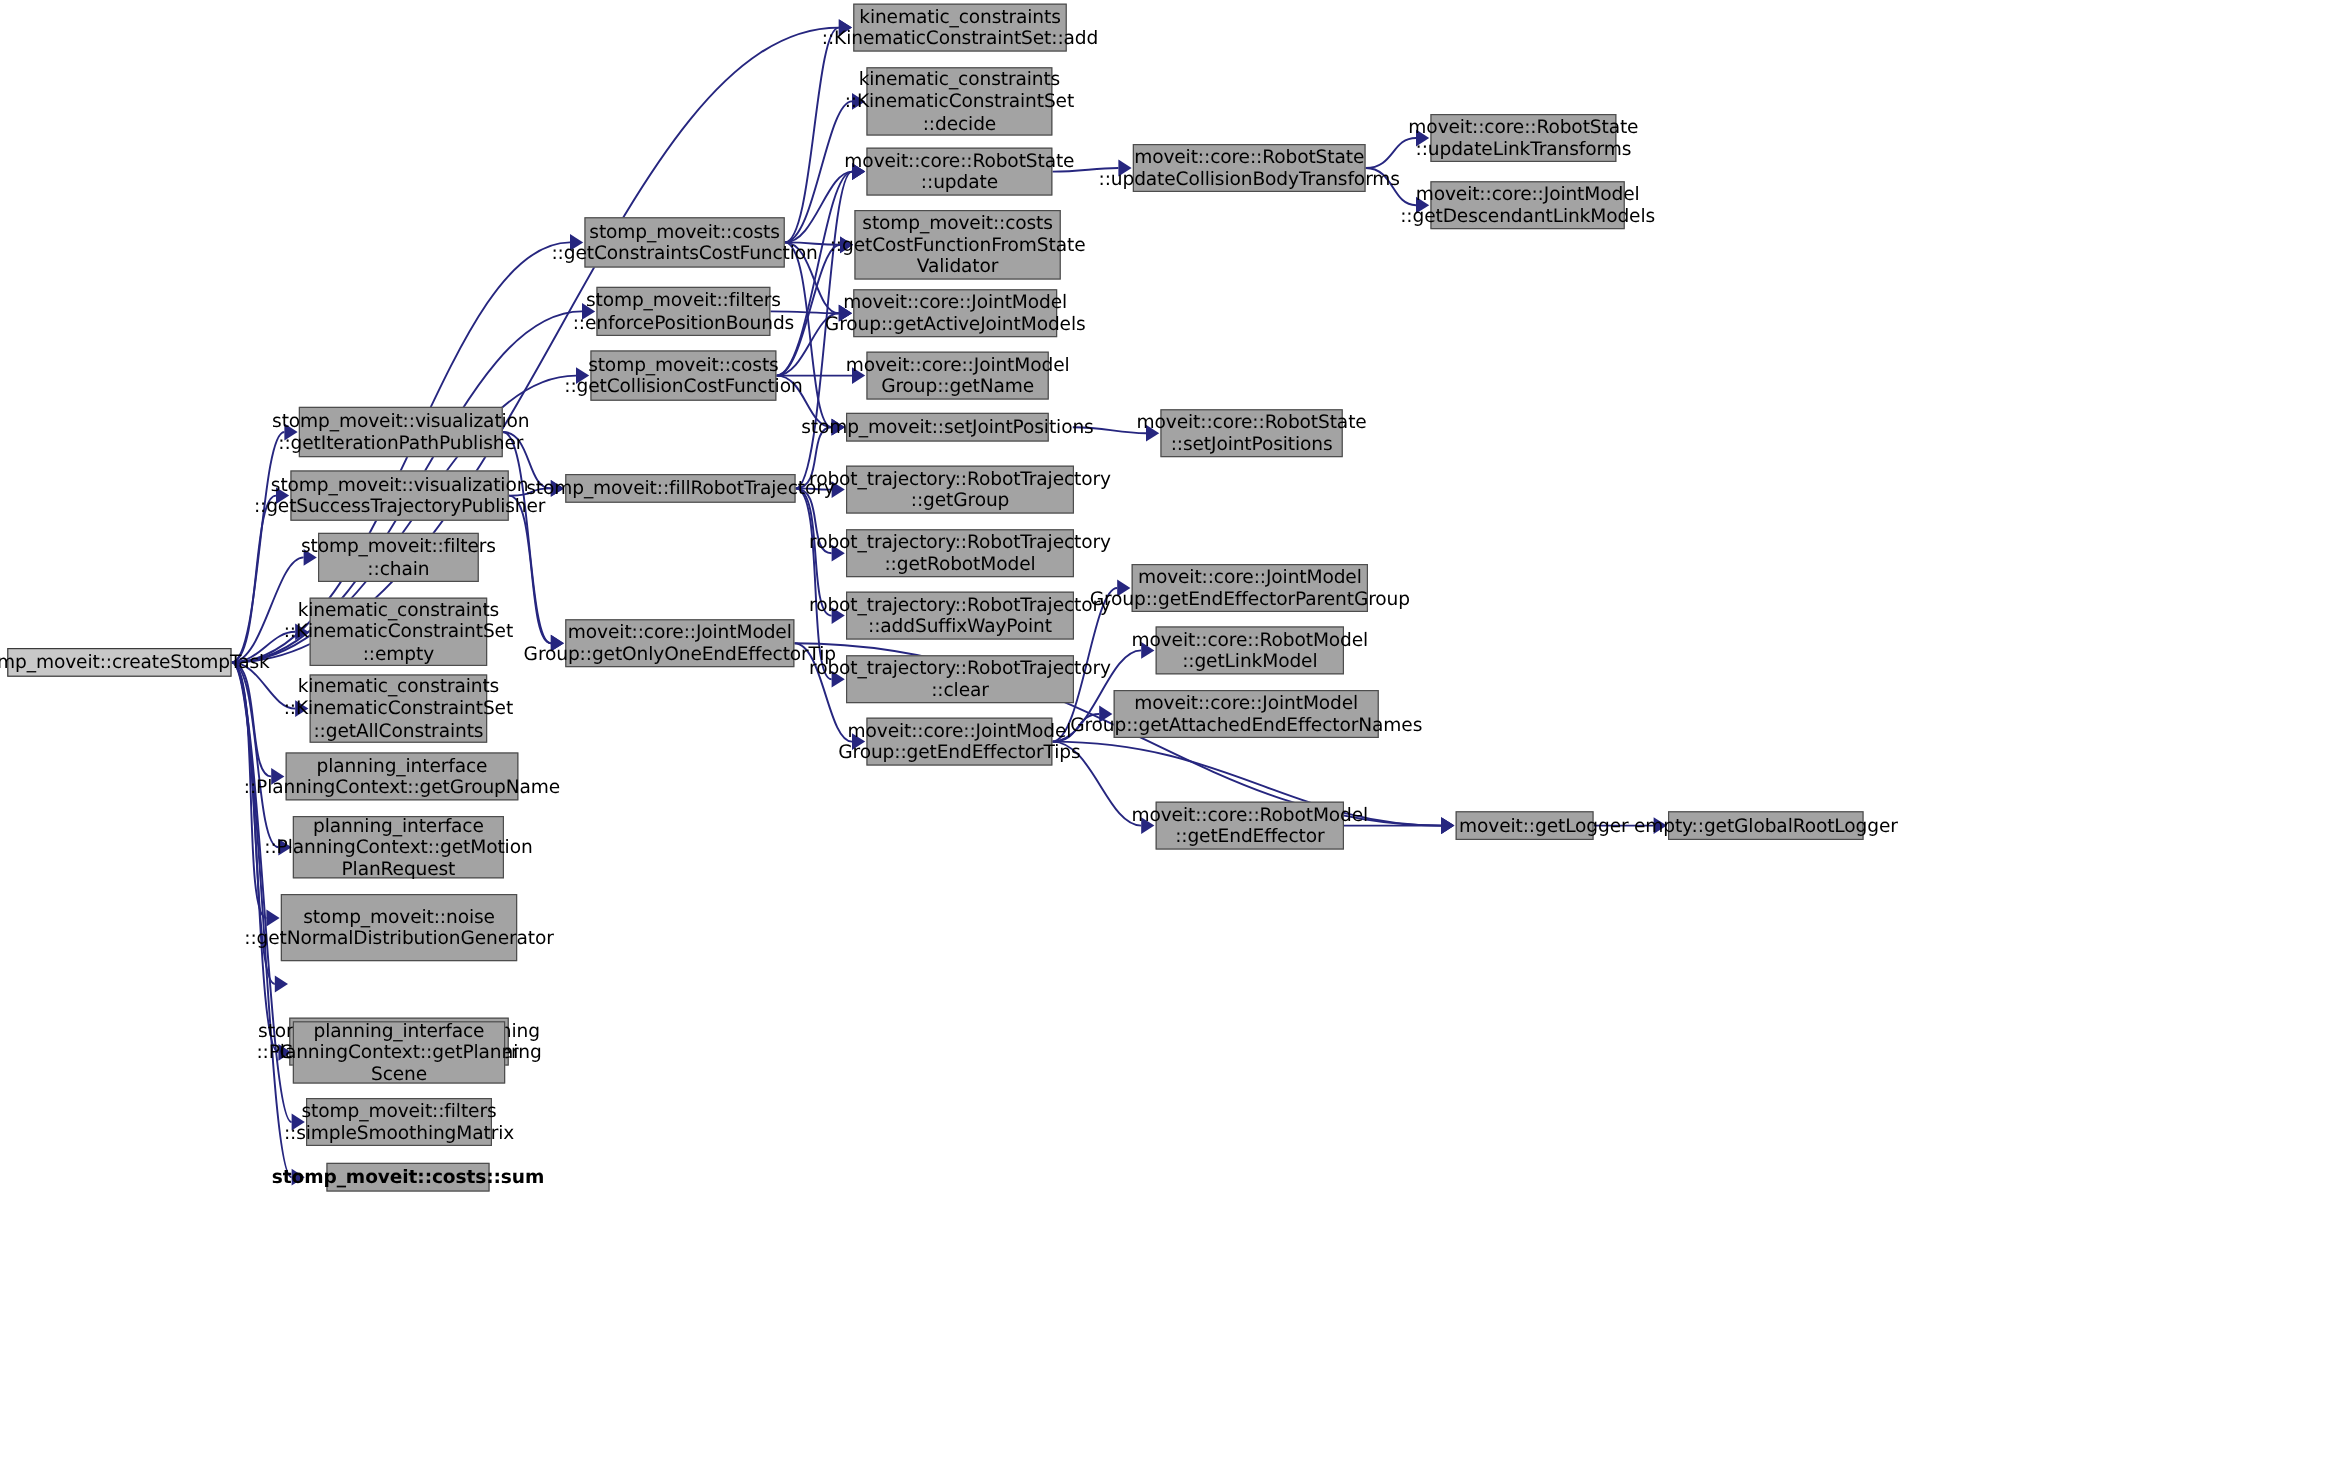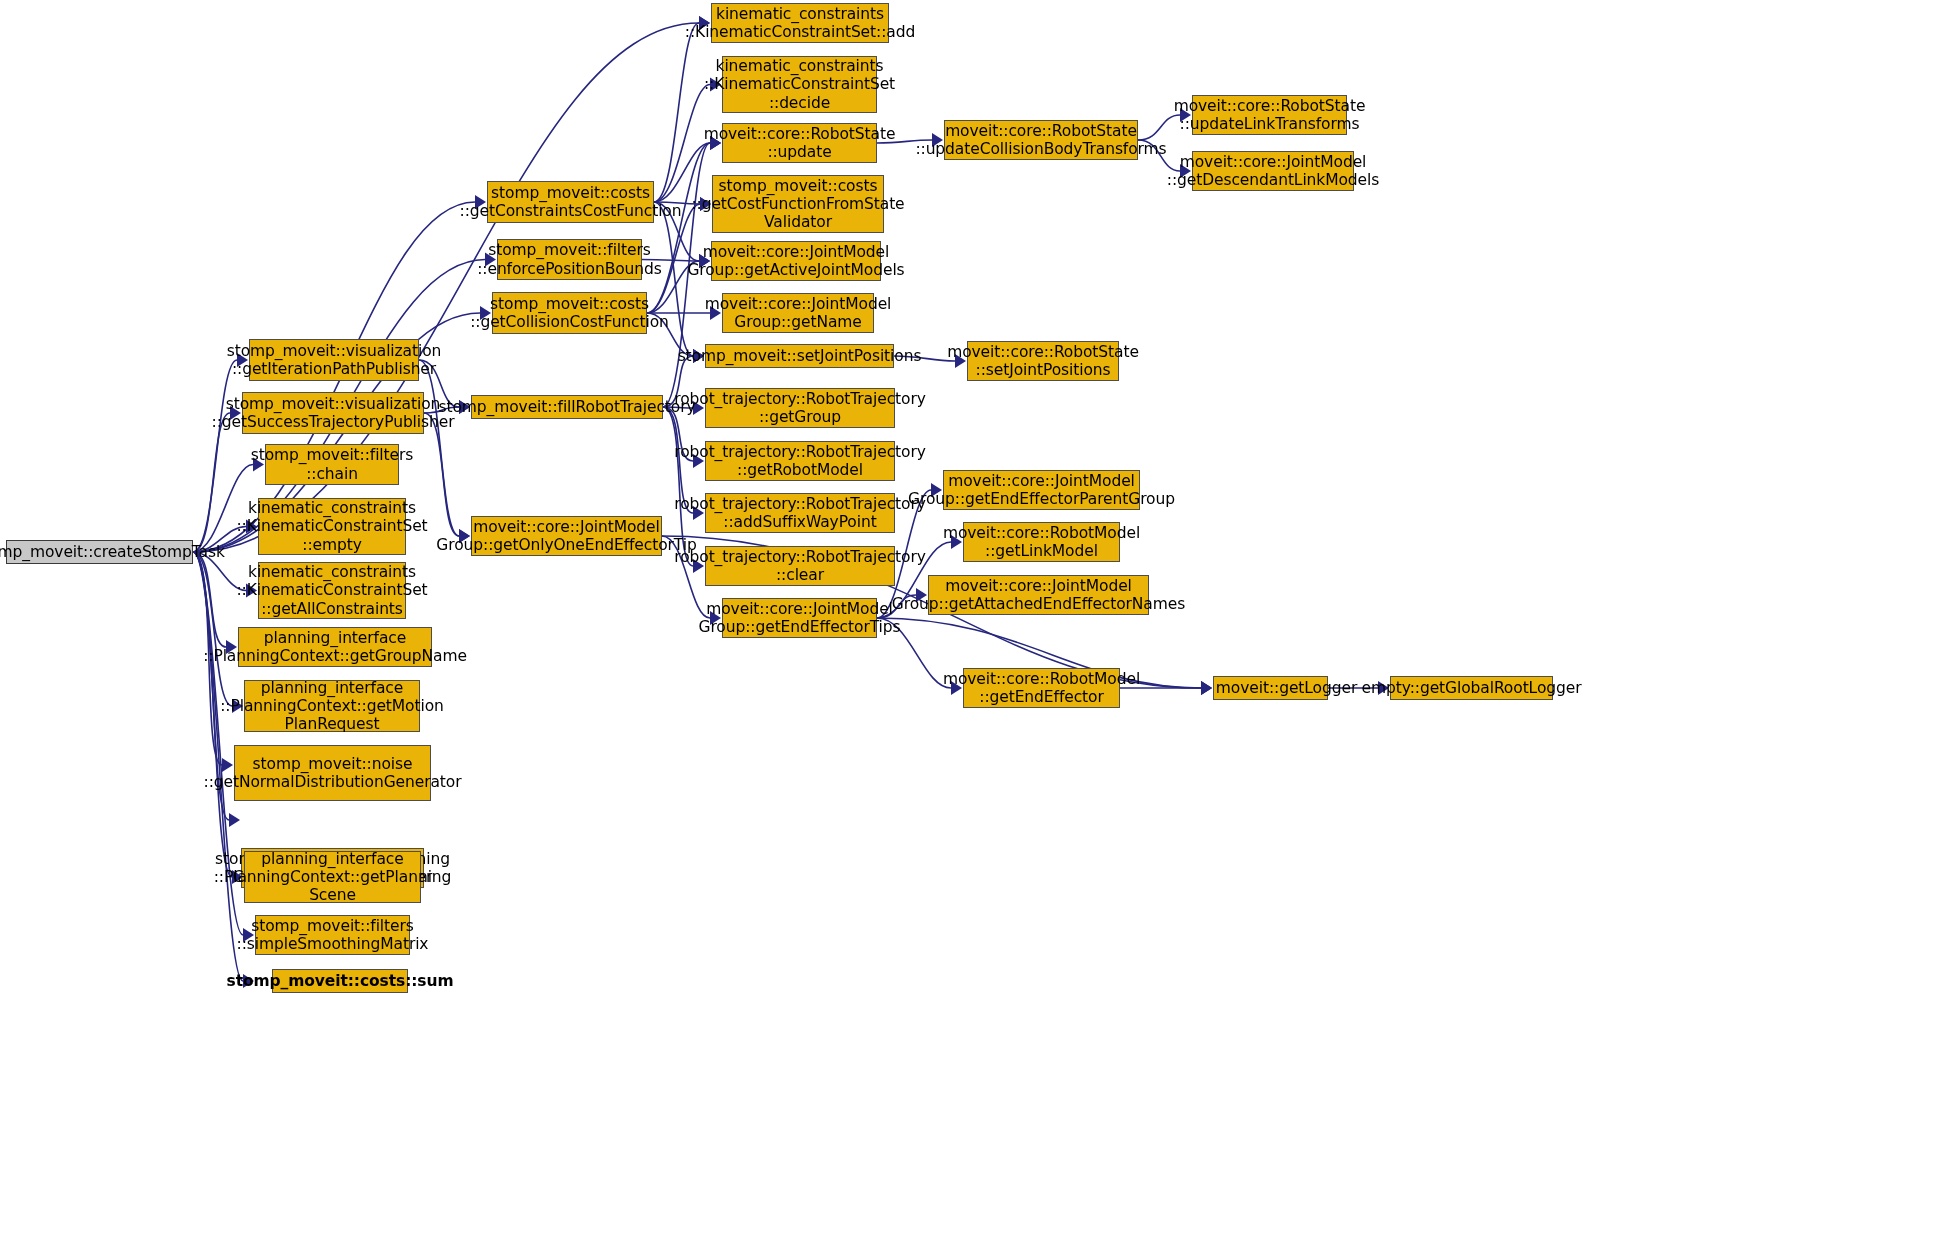--- a/index.html
+++ b/index.html
@@ -29,21 +29,21 @@
     stroke-width: 1.6;
   }
   .edge-head {
     fill: #26267f;
     stroke: none;
   }
   .node {
     position: absolute;
     box-sizing: border-box;
     border: 1.5px solid #4d4d4d;
-    background: #eab308;
+    background: #a3a3a3;
     display: flex;
     align-items: center;
     justify-content: center;
     text-align: center;
     color: #000000;
     font-size: 15.5px;
     line-height: 1.18;
     letter-spacing: -0.1px;
     padding: 1px 4px;
     white-space: pre-line;
@@ -183,21 +183,21 @@
 ::getCostFunctionFromState
 Validator</div>
       <div class="node" style="left: 497px; top: 239px; width: 145px; height: 41px;">stomp_moveit::filters
 ::enforcePositionBounds</div>
       <div class="node" style="left: 711px; top: 241px; width: 170px; height: 40px;">moveit::core::JointModel
 Group::getActiveJointModels</div>
       <div class="node" style="left: 492px; top: 292px; width: 155px; height: 42px;">stomp_moveit::costs
 ::getCollisionCostFunction</div>
       <div class="node" style="left: 722px; top: 293px; width: 152px; height: 40px;">moveit::core::JointModel
 Group::getName</div>
-      <div class="node" style="left: 705px; top: 344px; width: 189px; height: 24px;">stomp_moveit::setJointPositions</div>
+      <div class="node" style="left: 705px; top: 344px; width: 169px; height: 24px;">stomp_moveit::setJointPositions</div>
       <div class="node" style="left: 967px; top: 341px; width: 152px; height: 40px;">moveit::core::RobotState
 ::setJointPositions</div>
       <div class="node" style="left: 249px; top: 339px; width: 170px; height: 42px;">stomp_moveit::visualization
 ::getIterationPathPublisher</div>
       <div class="node" style="left: 242px; top: 392px; width: 182px; height: 42px;">stomp_moveit::visualization
 ::getSuccessTrajectoryPublisher</div>
       <div class="node" style="left: 471px; top: 395px; width: 192px; height: 24px;">stomp_moveit::fillRobotTrajectory</div>
       <div class="node" style="left: 705px; top: 388px; width: 190px; height: 40px;">robot_trajectory::RobotTrajectory
 ::getGroup</div>
       <div class="node" style="left: 705px; top: 441px; width: 190px; height: 40px;">robot_trajectory::RobotTrajectory

